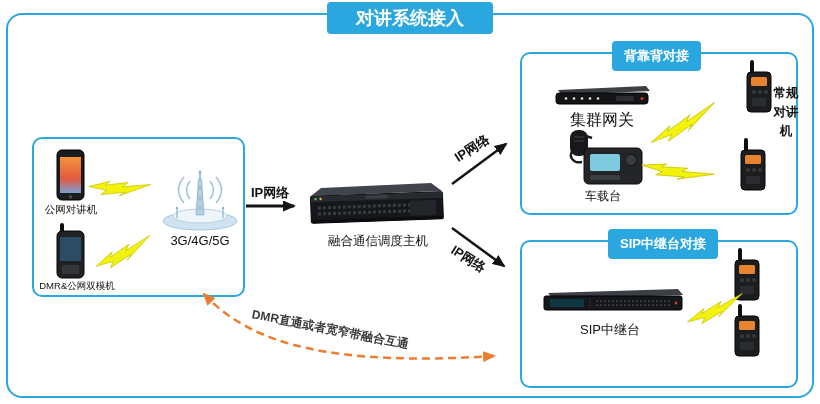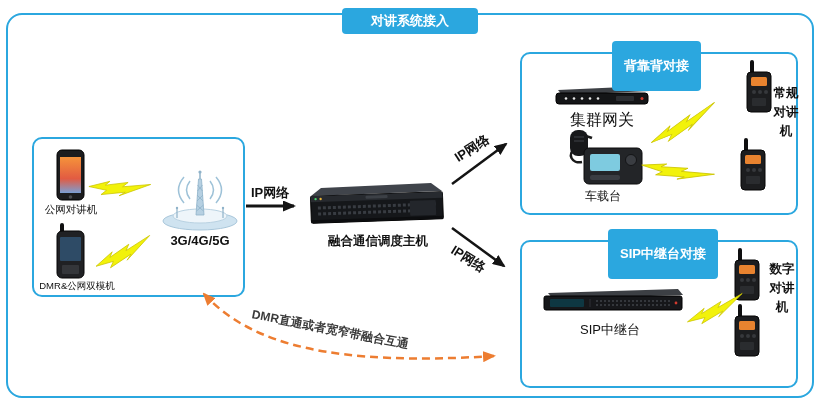--- a/index.html
+++ b/index.html
@@ -6,32 +6,32 @@
   html, body { background: #fff; }
   body { font-family: "Liberation Sans", "DejaVu Sans", sans-serif; }
   #canvas { position: relative; width: 820px; height: 404px; background: #fff; overflow: hidden; }
 
   .boundary {
     position: absolute; left: 6px; right: 6px; top: 13px; bottom: 6px;
     border: 2px solid var(--accent, #2BA7DF); border-radius: 16px;
   }
   .badge {
     position: absolute; background: var(--accent, #2BA7DF); color: #fff;
-    font-weight: bold; font-size: 13px; padding: 16px 12px; border-radius: 4px;
+    font-weight: bold; font-size: 13px; padding: 6px 12px; border-radius: 4px;
     white-space: nowrap; z-index: 7;
   }
-  #main-title { left: 50%; top: 8px; transform: translateX(-50%); font-size: 13px; padding: 4px 29px; }
+  #main-title { left: 50%; top: 2px; transform: translateX(-50%); font-size: 18px; padding: 4px 29px; }
 
   .gbox {
     position: absolute; border: 2px solid var(--accent, #2BA7DF);
     border-radius: 10px; background: #fff; z-index: 2;
   }
   .icon { position: absolute; }
   .lbl { position: absolute; text-align: center; color: #111; font-size: 10.5px; line-height: 1.25; z-index: 3; }
-  .bold { font-weight: bold; }
+  .bold { font-weight: normal; }
   .vlabel {
     position: absolute; word-break: break-all; line-height: 1.5; font-weight: bold;
     font-size: 12.5px; color: #111; text-align: center; z-index: 3;
   }
   .ip-label { position: absolute; font-weight: bold; font-size: 13px; color: #111; white-space: nowrap; z-index: 6; }
   #overlay { position: absolute; left: 0; top: 0; z-index: 5; pointer-events: none; }
   #dashed-label {
     position: absolute; left: 252px; top: 306px; transform: rotate(11deg);
     transform-origin: left center; font-size: 12px; font-weight: 600;
     color: #3b3b3b; white-space: nowrap; z-index: 6;
@@ -200,21 +200,20 @@
       <svg width="28" height="54" viewBox="0 0 28 54">
         <rect x="4" y="0" width="4" height="15" rx="2" fill="#0f0f10"></rect>
         <rect x="1" y="12" width="24" height="40" rx="4" fill="#1c1d1f" stroke="#050505"></rect>
         <rect x="5" y="17" width="16" height="9" rx="1.5" fill="#e8832f"></rect>
         <circle cx="8" cy="32" r="2" fill="#36383c"></circle>
           <circle cx="14" cy="32" r="2" fill="#36383c"></circle>
           <circle cx="20" cy="32" r="2" fill="#36383c"></circle>
         <rect x="6" y="38" width="14" height="8" rx="1" fill="#2a2c2f"></rect>
       </svg>
     </div>
-    <div class="vlabel" style="left:246px;top:18px;width:28px;">数字对讲机</div>
   </div>
 
   <svg id="overlay" width="820" height="404" viewBox="0 0 820 404">
     <defs>
       <marker id="mb" markerUnits="userSpaceOnUse" markerWidth="13" markerHeight="11" refX="11" refY="5.5" orient="auto">
         <path d="M0 0 L13 5.5 L0 11 Z" fill="#141414"></path>
       </marker>
       <marker id="mo" markerUnits="userSpaceOnUse" markerWidth="13" markerHeight="11" refX="11" refY="5.5" orient="auto">
         <path d="M0 0 L13 5.5 L0 11 Z" fill="var(--dashed-arrow, #ED7D31)"></path>
       </marker>

